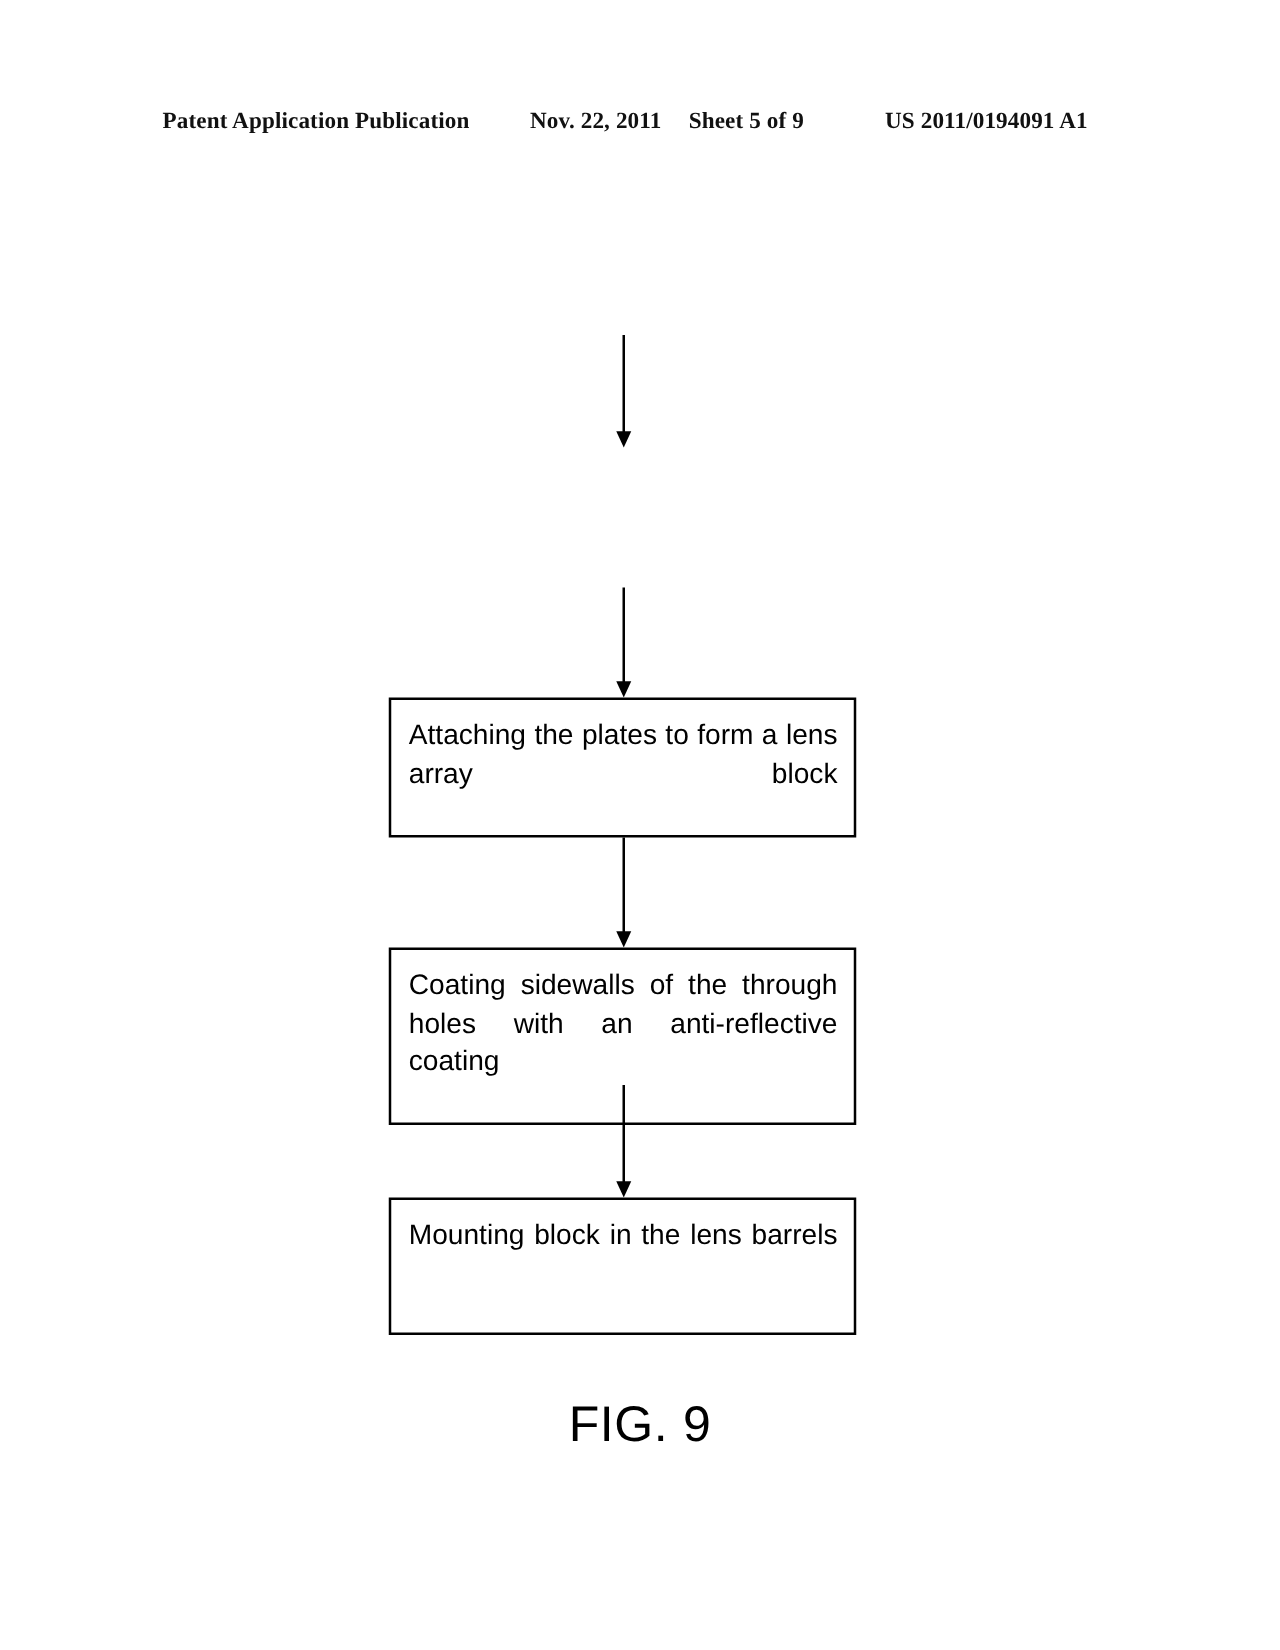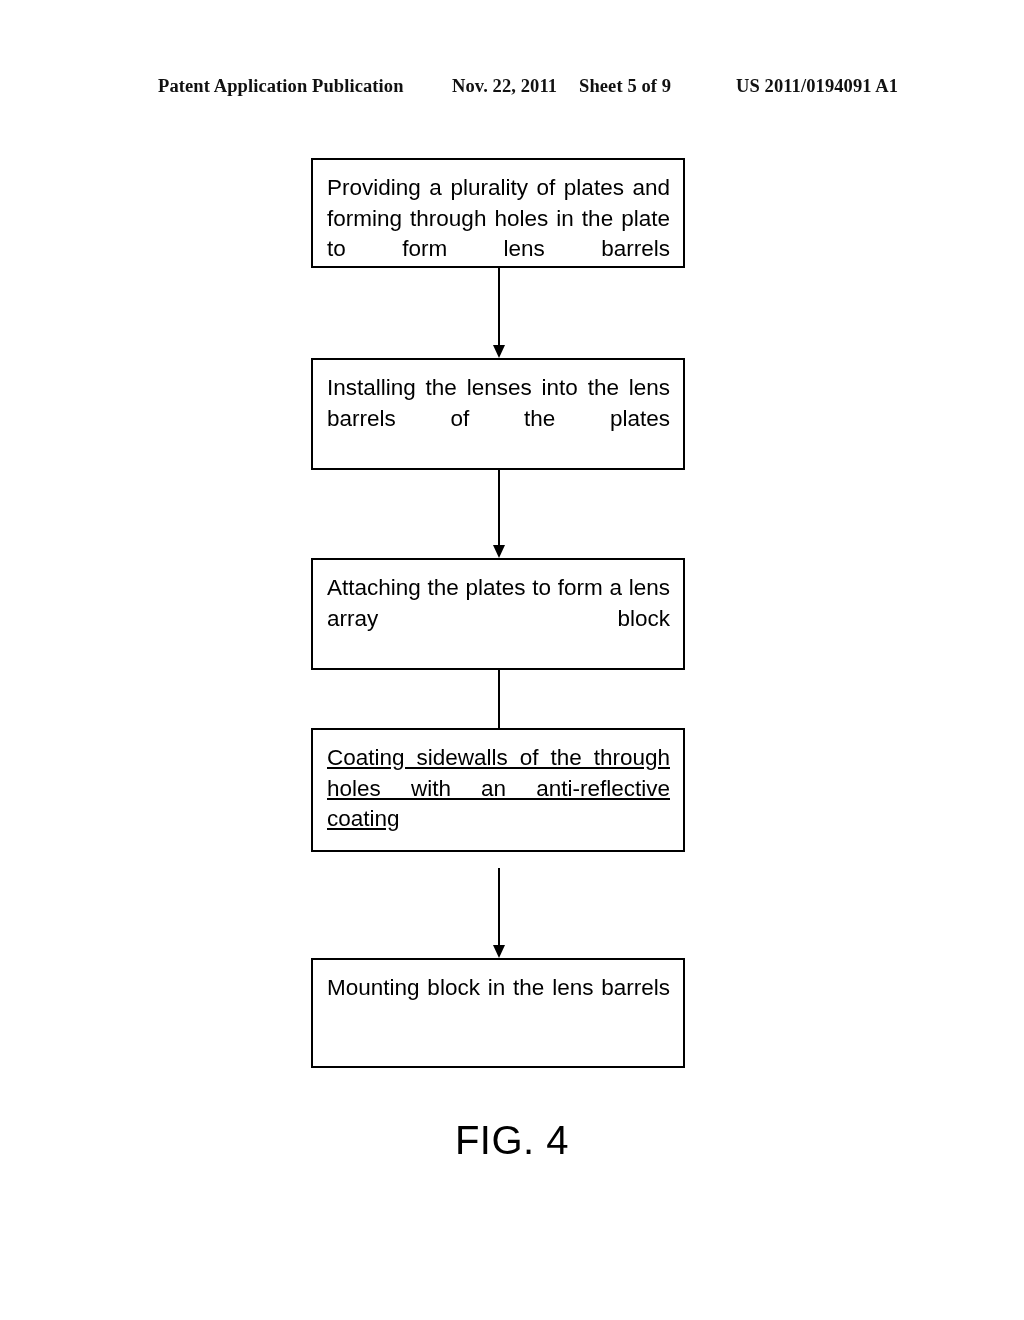--- a/index.html
+++ b/index.html
@@ -12,25 +12,24 @@
     height: 1320px;
     position: relative;
     overflow: hidden;
     font-family: "Liberation Sans", sans-serif;
     color: #000000;
   }
 
   
   .page-header {
     position: absolute;
-    top: 76px;
+    top: 87px;
     left: 0;
     width: 868px;
     height: 24px;
-    margin-left: 28px;
   }
   .hdr-text {
     position: absolute;
     font-family: "Liberation Serif", serif;
     font-weight: bold;
     font-size: 18.5px;
     letter-spacing: 0.1px;
     white-space: nowrap;
     color: #111111;
     top: 0;
@@ -70,21 +69,21 @@
   
   .flow-box-text::after {
     content: "";
     display: inline-block;
     width: 100%;
   }
 
   .box-1 { top: 158px;  height: 110px; }
   .box-2 { top: 358px;  height: 112px; }
   .box-3 { top: 558px;  height: 112px; }
-  .box-4 { top: 728px;  height: 124px; text-decoration: underline; }
+  .box-4 { top: 758px;  height: 142px; }
   .box-5 { top: 958px;  height: 110px; }
 
   
   .connector {
     position: absolute;
     left: 493px;
     width: 12px;
   }
   .connector .stem {
     position: absolute;
@@ -136,32 +135,26 @@
 
 <div class="page-header">
   <span class="hdr-text hdr-pub">Patent Application Publication</span>
   <span class="hdr-text hdr-date">Nov. 22, 2011</span>
   <span class="hdr-text hdr-sheet">Sheet 5 of 9</span>
   <span class="hdr-text hdr-num">US 2011/0194091 A1</span>
 </div>
 
 <div class="flowchart">
 
-  <div class="flow-box box-1">
-    <span class="flow-box-text">Providing a plurality of plates and forming through holes in the plate to form lens barrels</span>
-  </div>
 
   <div class="connector conn-1">
     <div class="stem"></div>
     <div class="head"></div>
   </div>
 
-  <div class="flow-box box-2">
-    <span class="flow-box-text">Installing the lenses into the lens barrels of the plates</span>
-  </div>
 
   <div class="connector conn-2">
     <div class="stem"></div>
     <div class="head"></div>
   </div>
 
   <div class="flow-box box-3">
     <span class="flow-box-text">Attaching the plates to form a lens array block</span>
   </div>
 
@@ -178,13 +171,13 @@
     <div class="stem"></div>
     <div class="head"></div>
   </div>
 
   <div class="flow-box box-5">
     <span class="flow-box-text">Mounting block in the lens barrels</span>
   </div>
 
 </div>
 
-<div class="fig-caption">FIG. 4</div>
+<div class="fig-caption">FIG. 9</div>
 
 </body></html>

